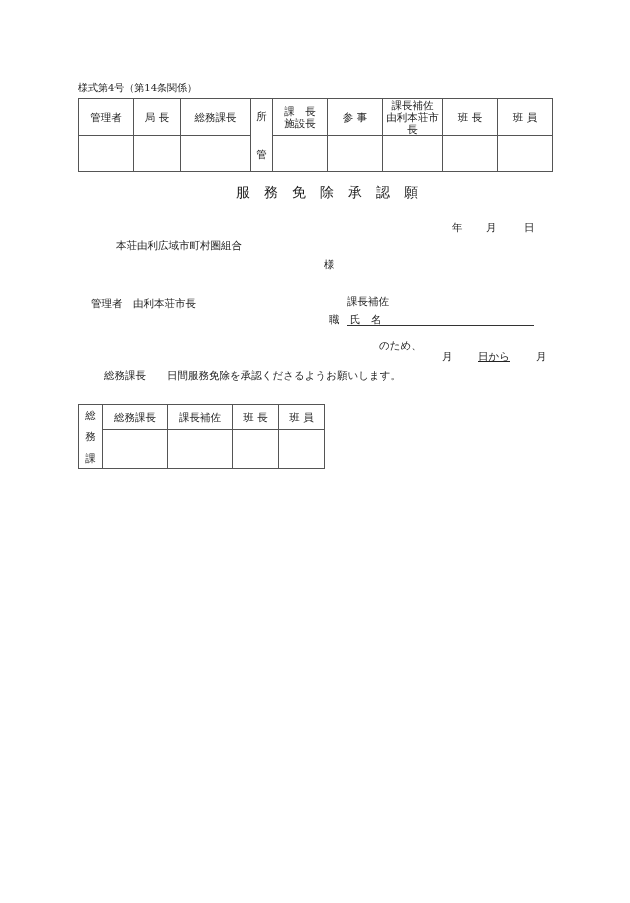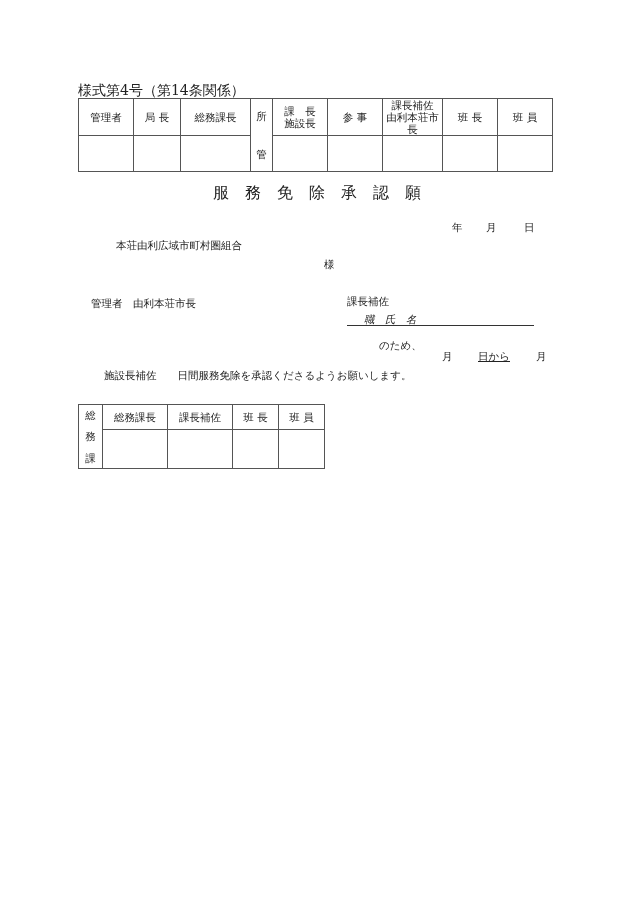--- a/index.html
+++ b/index.html
@@ -9,21 +9,21 @@
   table.grid { position: absolute; border-collapse: collapse; table-layout: fixed; }
   table.grid td { border: 1px solid #555; padding: 0; text-align: center; vertical-align: middle;
                   font-size: 10.5px; line-height: 1.15; }
   .two-line { font-size: 10px; line-height: 1.05; margin-left: 28px; }
   .vert { display: flex; flex-direction: column; justify-content: space-between; align-items: center; height: 100%; }
   .underline { position: absolute; border-bottom: 1px solid #333; }
 </style>
 </head>
 <body>
 
-<div class="abs" style="left:78px; top:83px; font-size:14px;">様式第4号（第14条関係）</div>
+<div class="abs" style="left:78px; top:83px; font-size:10px;">様式第4号（第14条関係）</div>
 
 <table class="grid" style="left:78px; top:98px; width:474px;">
   <colgroup>
     <col style="width:55px">
       <col style="width:47px">
       <col style="width:70px">
       <col style="width:22px">
     <col style="width:55px">
       <col style="width:55px">
       <col style="width:60px">
@@ -59,39 +59,39 @@
     <td></td>
     <td></td>
     <td></td>
     <td></td>
     <td></td>
     <td></td>
   </tr>
 </tbody>
   </table>
 
-<div class="abs" style="left:213px; top:185px; font-size:16px;">服　務　免　除　承　認　願</div>
+<div class="abs" style="left:236px; top:185px; font-size:14px;">服　務　免　除　承　認　願</div>
 
 <div class="abs" style="left:452px; top:222px;">年</div>
 <div class="abs" style="left:486px; top:222px;">月</div>
 <div class="abs" style="left:524px; top:222px;">日</div>
 
 <div class="abs" style="left:91px; top:240px;margin-left:25px;">本荘由利広域市町村圏組合</div>
 <div class="abs" style="left:91px; top:259px;margin-top:39px;">管理者　由利本荘市長</div>
 <div class="abs" style="left:324px; top:259px;">様</div>
 
 <div class="abs" style="left:347px; top:296px;">課長補佐</div>
-<div class="abs" style="left:364px; top:314px;font-style:italic;">職　氏　名</div>
+<div class="abs" style="left:329px; top:314px;">職　氏　名</div>
 <div class="underline" style="left:347px; top:325px; width:187px;"></div>
 
 <div class="abs" style="left:371px; top:340px;margin-left:8px;">のため、</div>
 <div class="abs" style="left:442px; top:351px;">月</div>
 <div class="abs" style="left:478px; top:351px;text-decoration:underline;">日から</div>
 <div class="abs" style="left:536px; top:351px;">月</div>
-<div class="abs" style="left:104px; top:370px;">施設長補佐　　日間服務免除を承認くださるようお願いします。</div>
+<div class="abs" style="left:104px; top:370px;">総務課長　　日間服務免除を承認くださるようお願いします。</div>
 
 <table class="grid" style="left:78px; top:404px; width:246px;">
   <colgroup>
     <col style="width:24px">
       <col style="width:65px">
       <col style="width:65px">
       <col style="width:46px">
       <col style="width:46px">
   </colgroup>
   <tbody>

